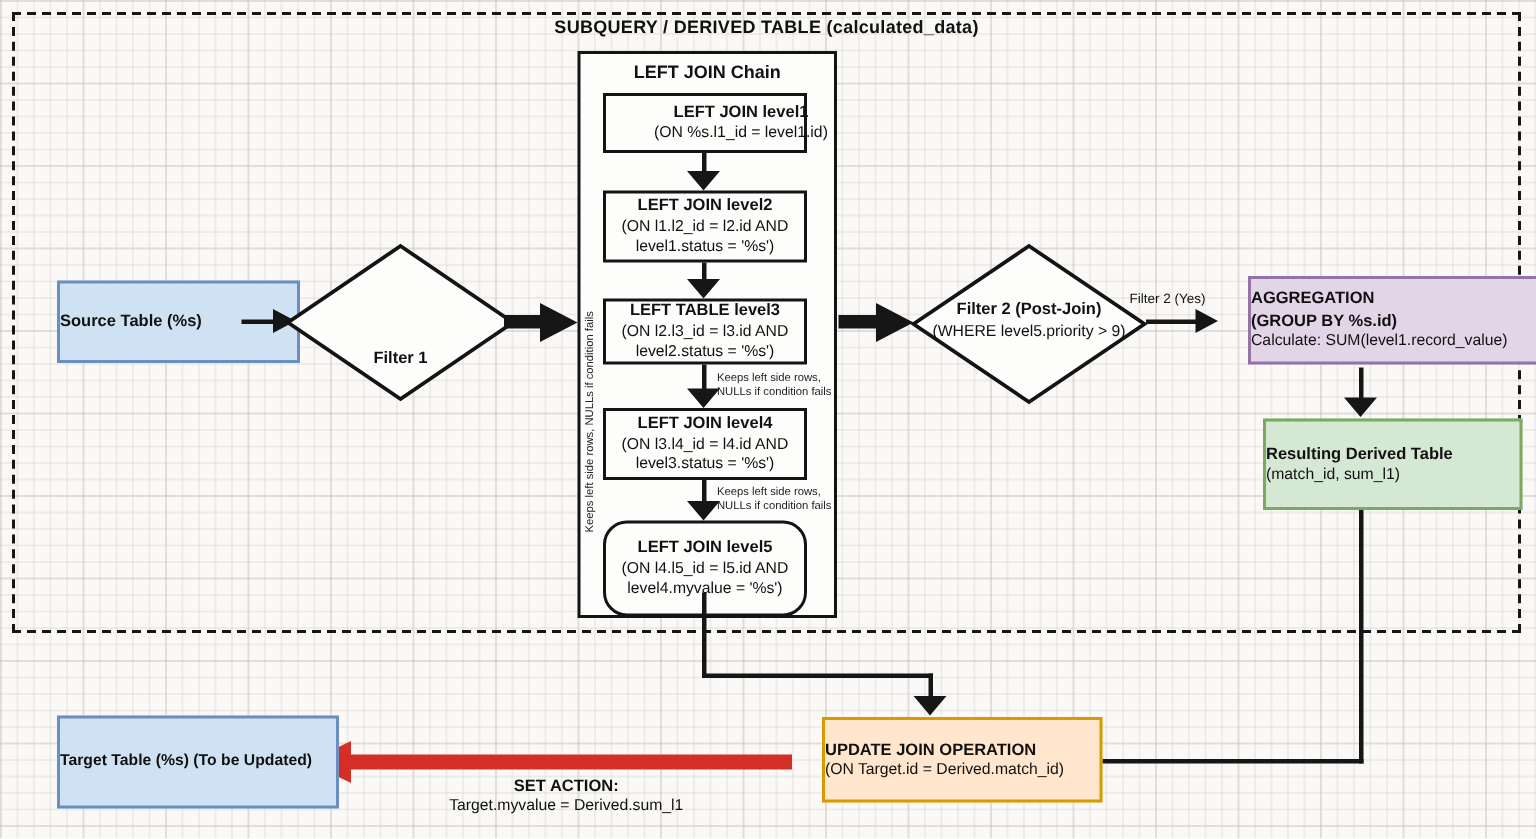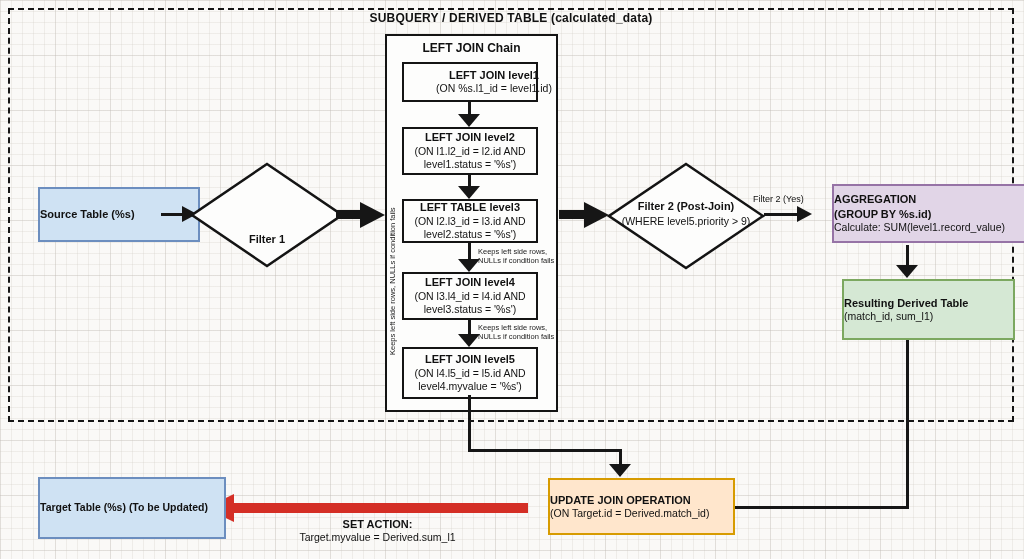--- a/index.html
+++ b/index.html
@@ -100,21 +100,21 @@
   <div class="abs join-box" style="top:199px; height:44px;">
     <span class="jt">LEFT TABLE level3</span>
     <span>(ON l2.l3_id = l3.id AND</span>
     <span>level2.status = '%s')</span>
   </div>
   <div class="abs join-box" style="top:272px; height:48px;">
     <span class="jt">LEFT JOIN level4</span>
     <span>(ON l3.l4_id = l4.id AND</span>
     <span>level3.status = '%s')</span>
   </div>
-  <div class="abs join-box" style="top:347px; height:52px;">
+  <div class="abs join-box" style="top:347px; height:64px;border-radius:16px;">
     <span class="jt">LEFT JOIN level5</span>
     <span>(ON l4.l5_id = l5.id AND</span>
     <span>level4.myvalue = '%s')</span>
   </div>
 
   <div class="abs vline" style="left:468px; top:102px; height:15px;"></div>
   <div class="abs head-down" style="left:458px; top:114px;"></div>
 
   <div class="abs vline" style="left:468px; top:175px; height:14px;"></div>
   <div class="abs head-down" style="left:458px; top:186px;"></div>

